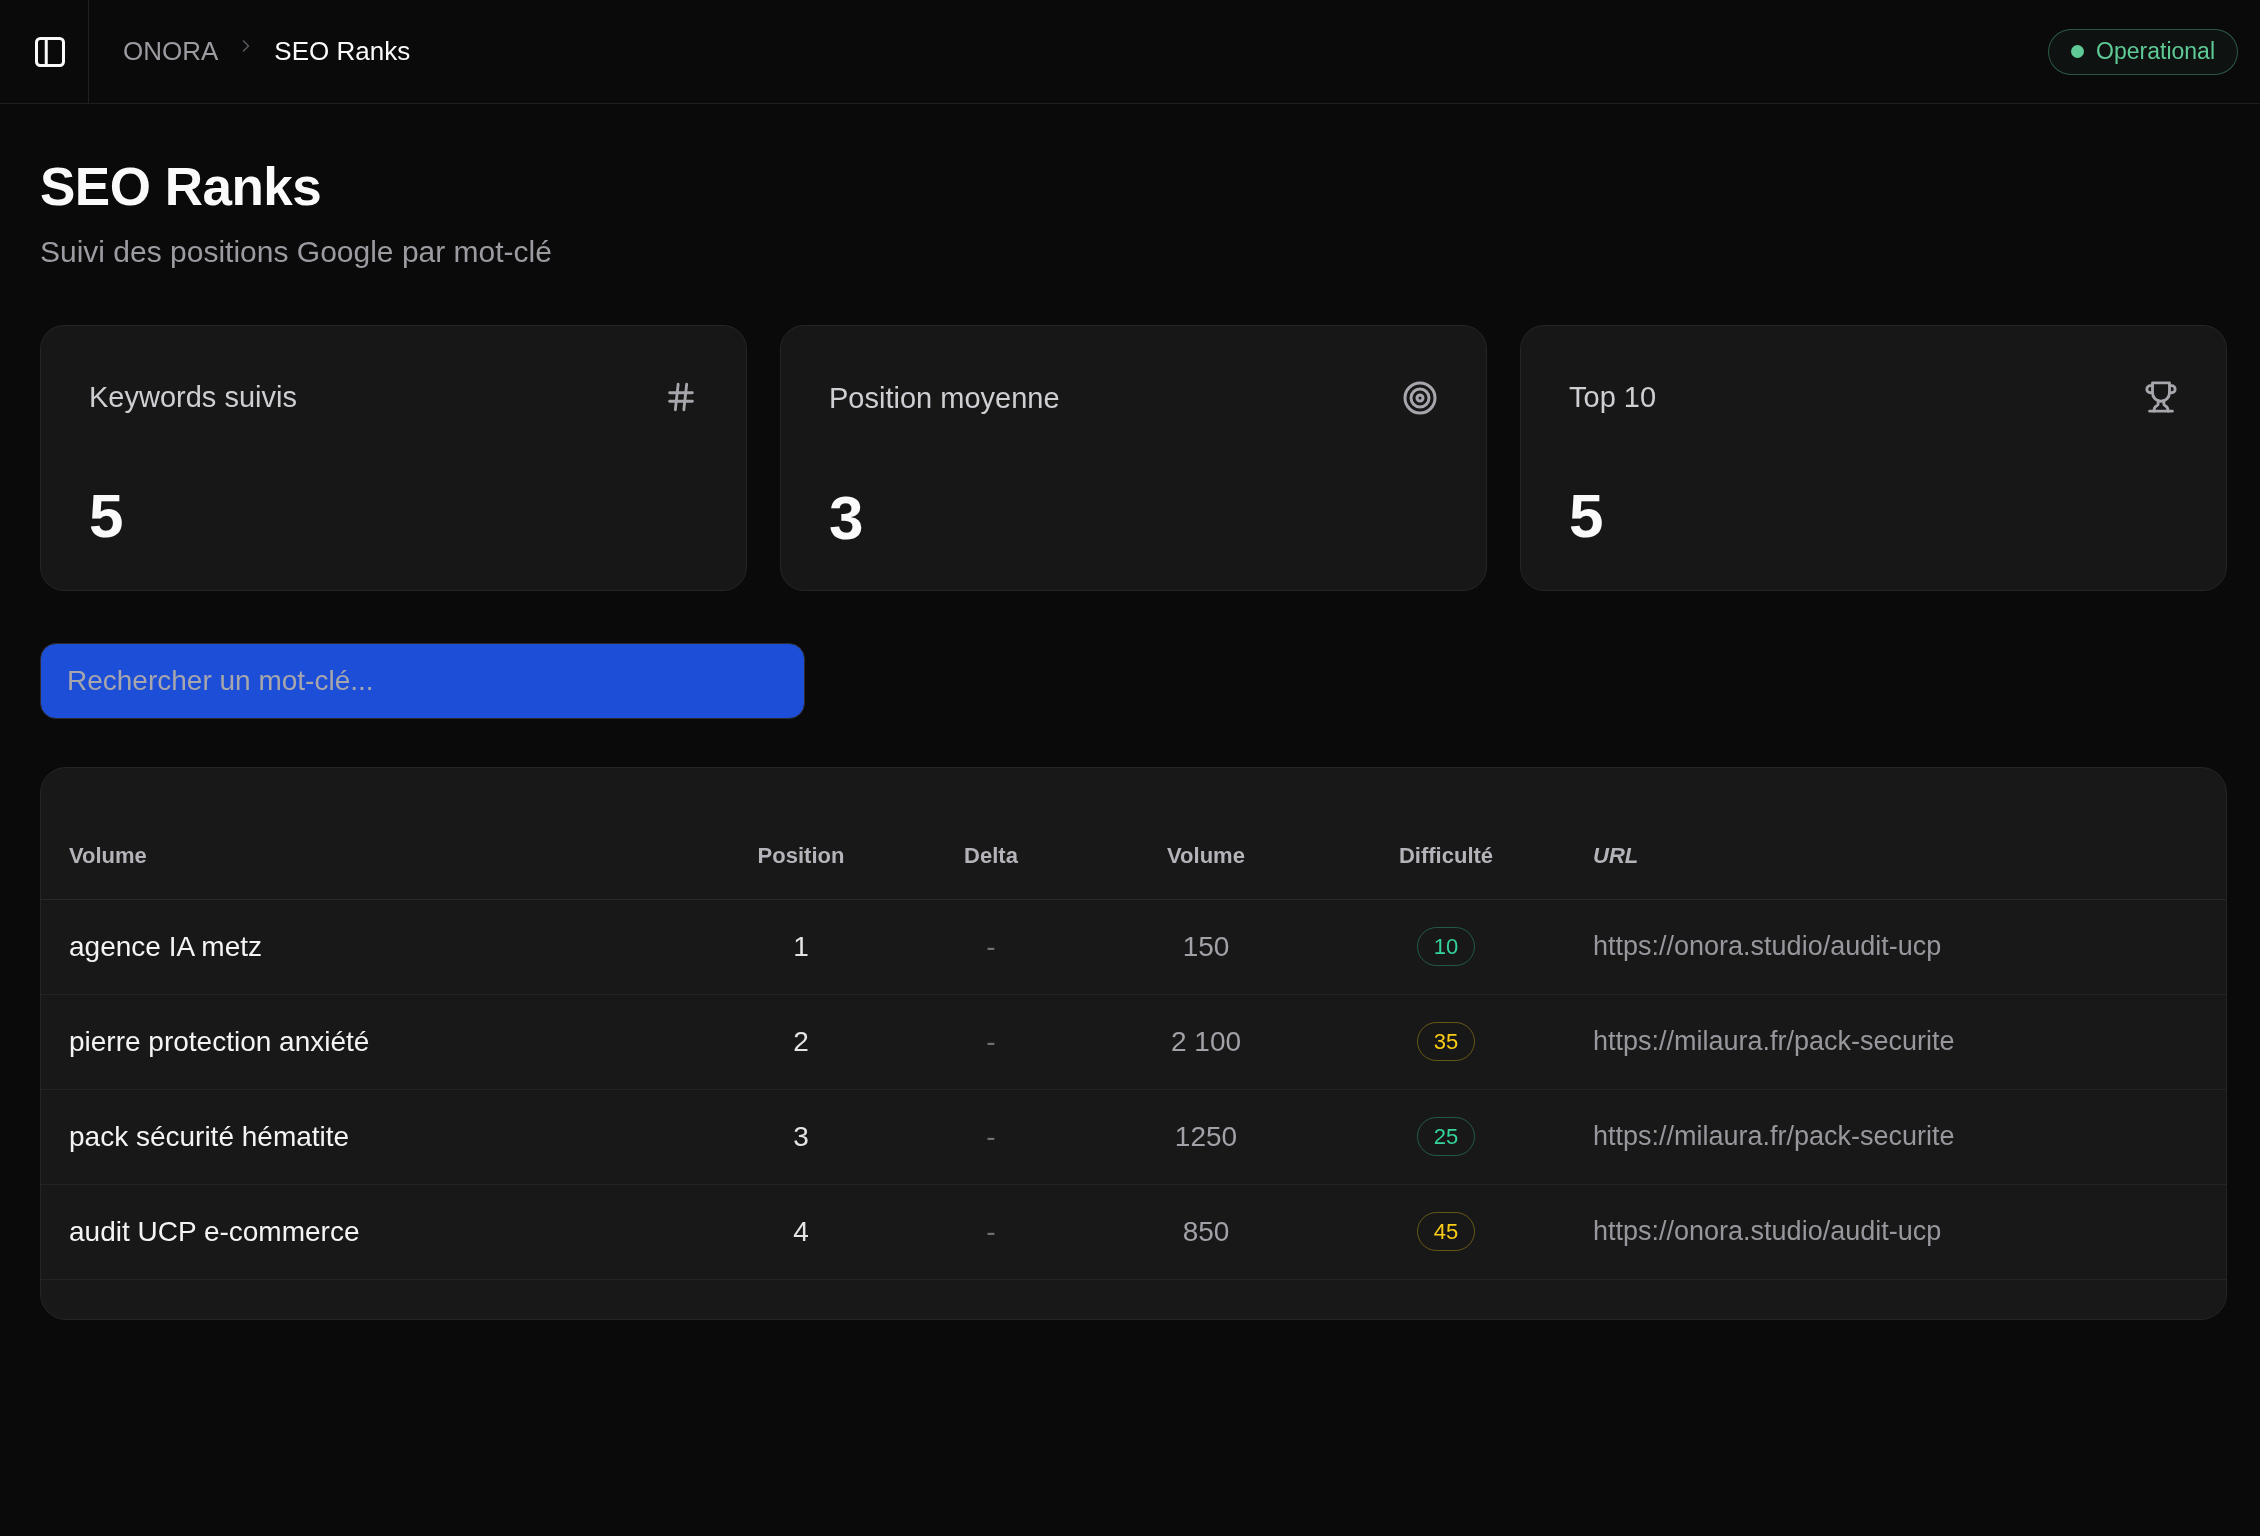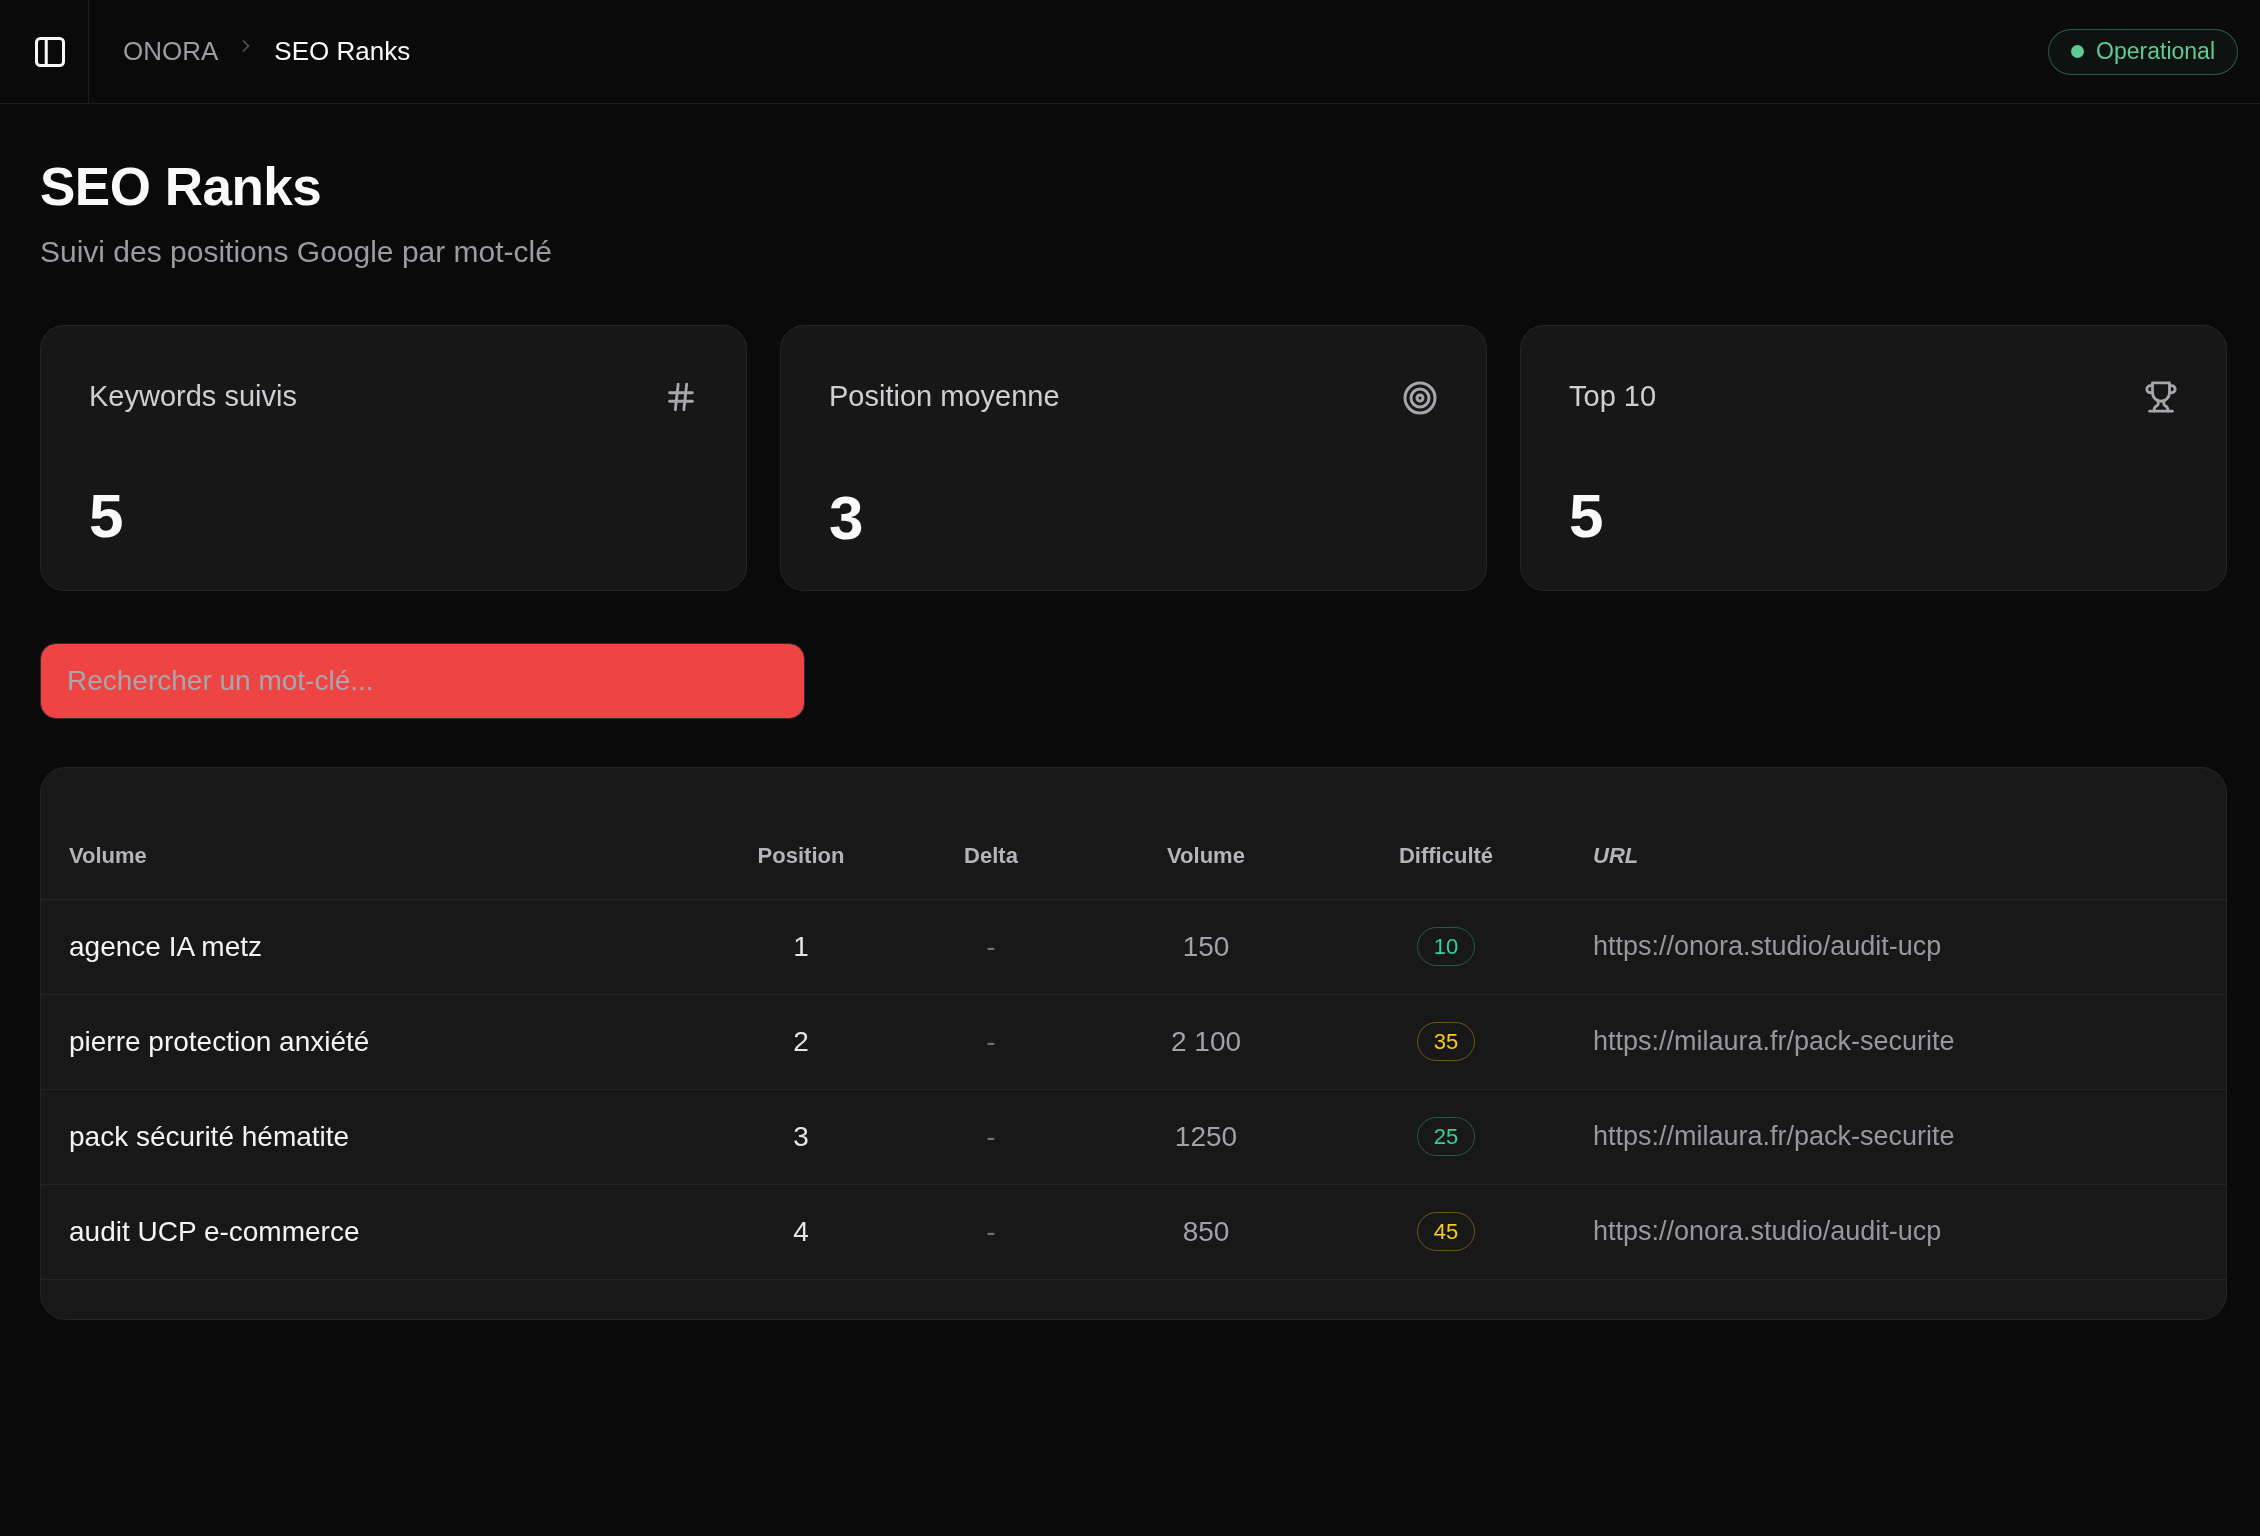--- a/index.html
+++ b/index.html
@@ -54,30 +54,30 @@
   .page-title { font-size:53px; font-weight:700; letter-spacing:-0.5px; margin-top:52px; color:#fafafa; }
   .page-subtitle { font-size:30px; color:#9b9ba1; margin-top:18px; }
 
   
   .stats { display:flex; gap:33px; margin-top:56px; }
   .stat-card {
     flex:1; height:266px;
     background:#171717; border:1px solid #252528; border-radius:24px;
     padding:54px 48px 0 48px;
   }
-  .stat-head { display:flex; justify-content:space-between;gap:12px; }
+  .stat-head { display:flex; align-items:center; justify-content:space-between;gap:12px; }
   .stat-label { font-size:29px; color:#cfcfd3; }
   .stat-icon { color:#a6a6ac; }
   .stat-value { font-size:62px; font-weight:700; color:#fafafa; margin-top:66px; }
 
   
   .search-wrap { margin-top:52px; }
   .search-input {
     width:765px; height:76px;
-    background:#ef4444; border:1px solid #2c2c30; border-radius:16px;
+    background:#1d4ed8; border:1px solid #2c2c30; border-radius:16px;
     color:#fafafa; font-size:28px; padding:0 26px;
     font-family:"Liberation Sans","DejaVu Sans",sans-serif;
     outline:none;
   }
   .search-input::placeholder { color:#a6a6ac; }
 
   
   .table-card {
     margin-top:48px;
     background:#181818; border:1px solid #252528; border-radius:26px;

